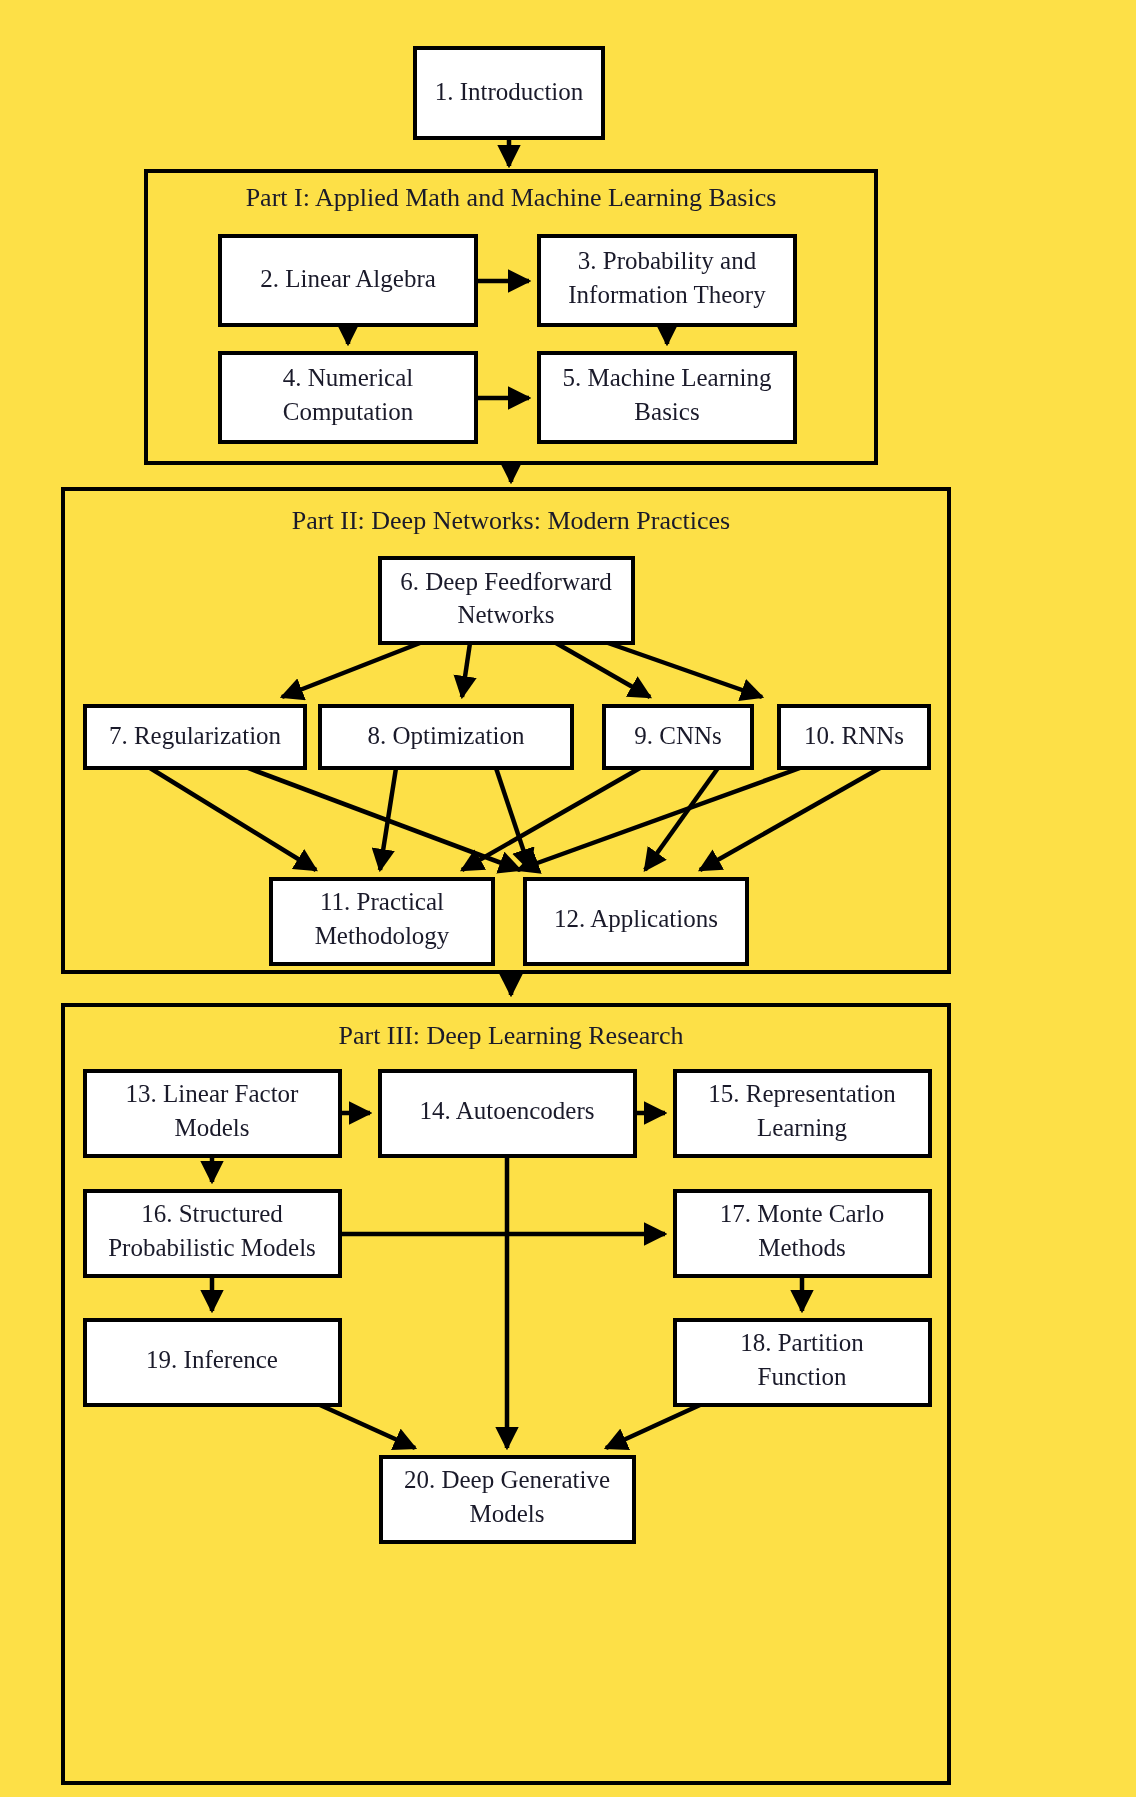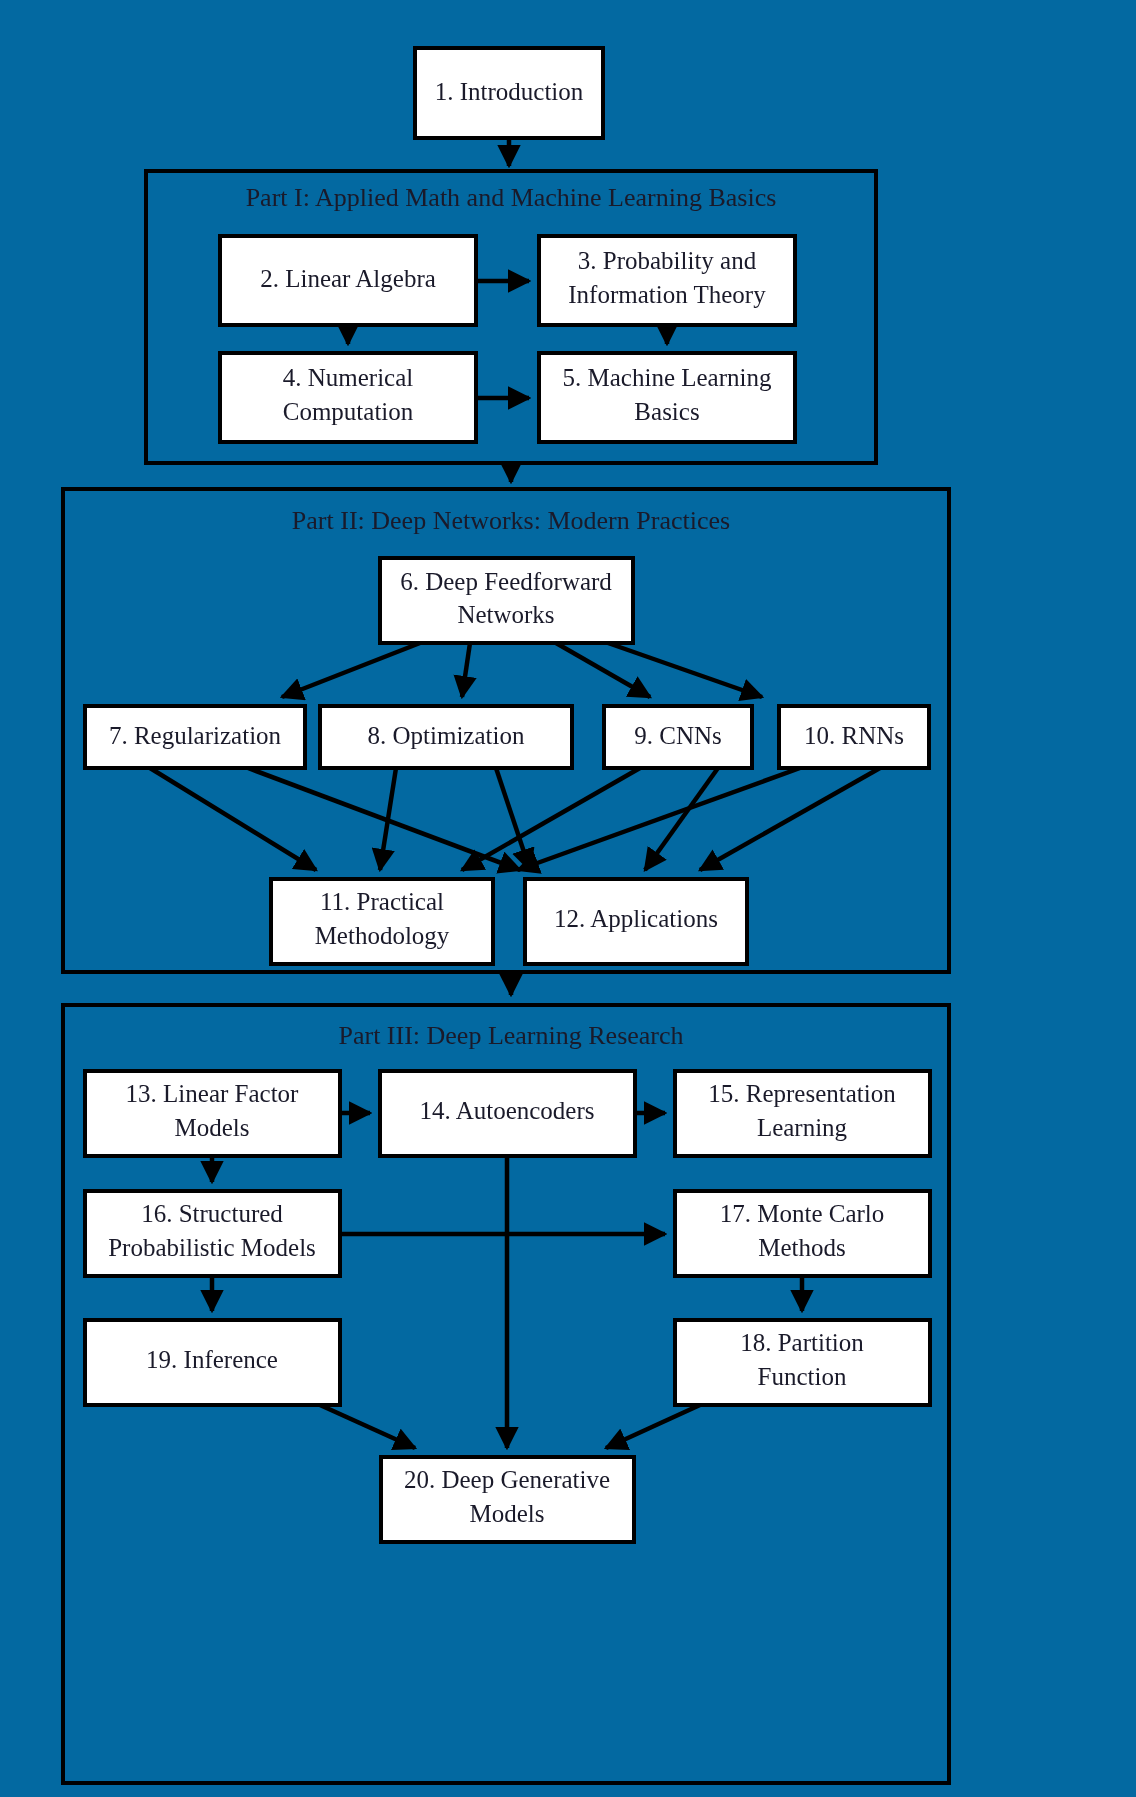--- a/index.html
+++ b/index.html
@@ -7,21 +7,21 @@
     padding: 0;
     background: #ffffff;
   }
   body {
     font-family: "Liberation Serif", "DejaVu Serif", serif;
   }
   #stage {
     position: relative;
     width: 1136px;
     height: 1797px;
-    background: #0369a1;
+    background: #fde047;
     overflow: hidden;
   }
   #diagram-svg {
     position: absolute;
     left: 0;
     top: 0;
     width: 1136px;
     height: 1797px;
   }
   .box-rect {

